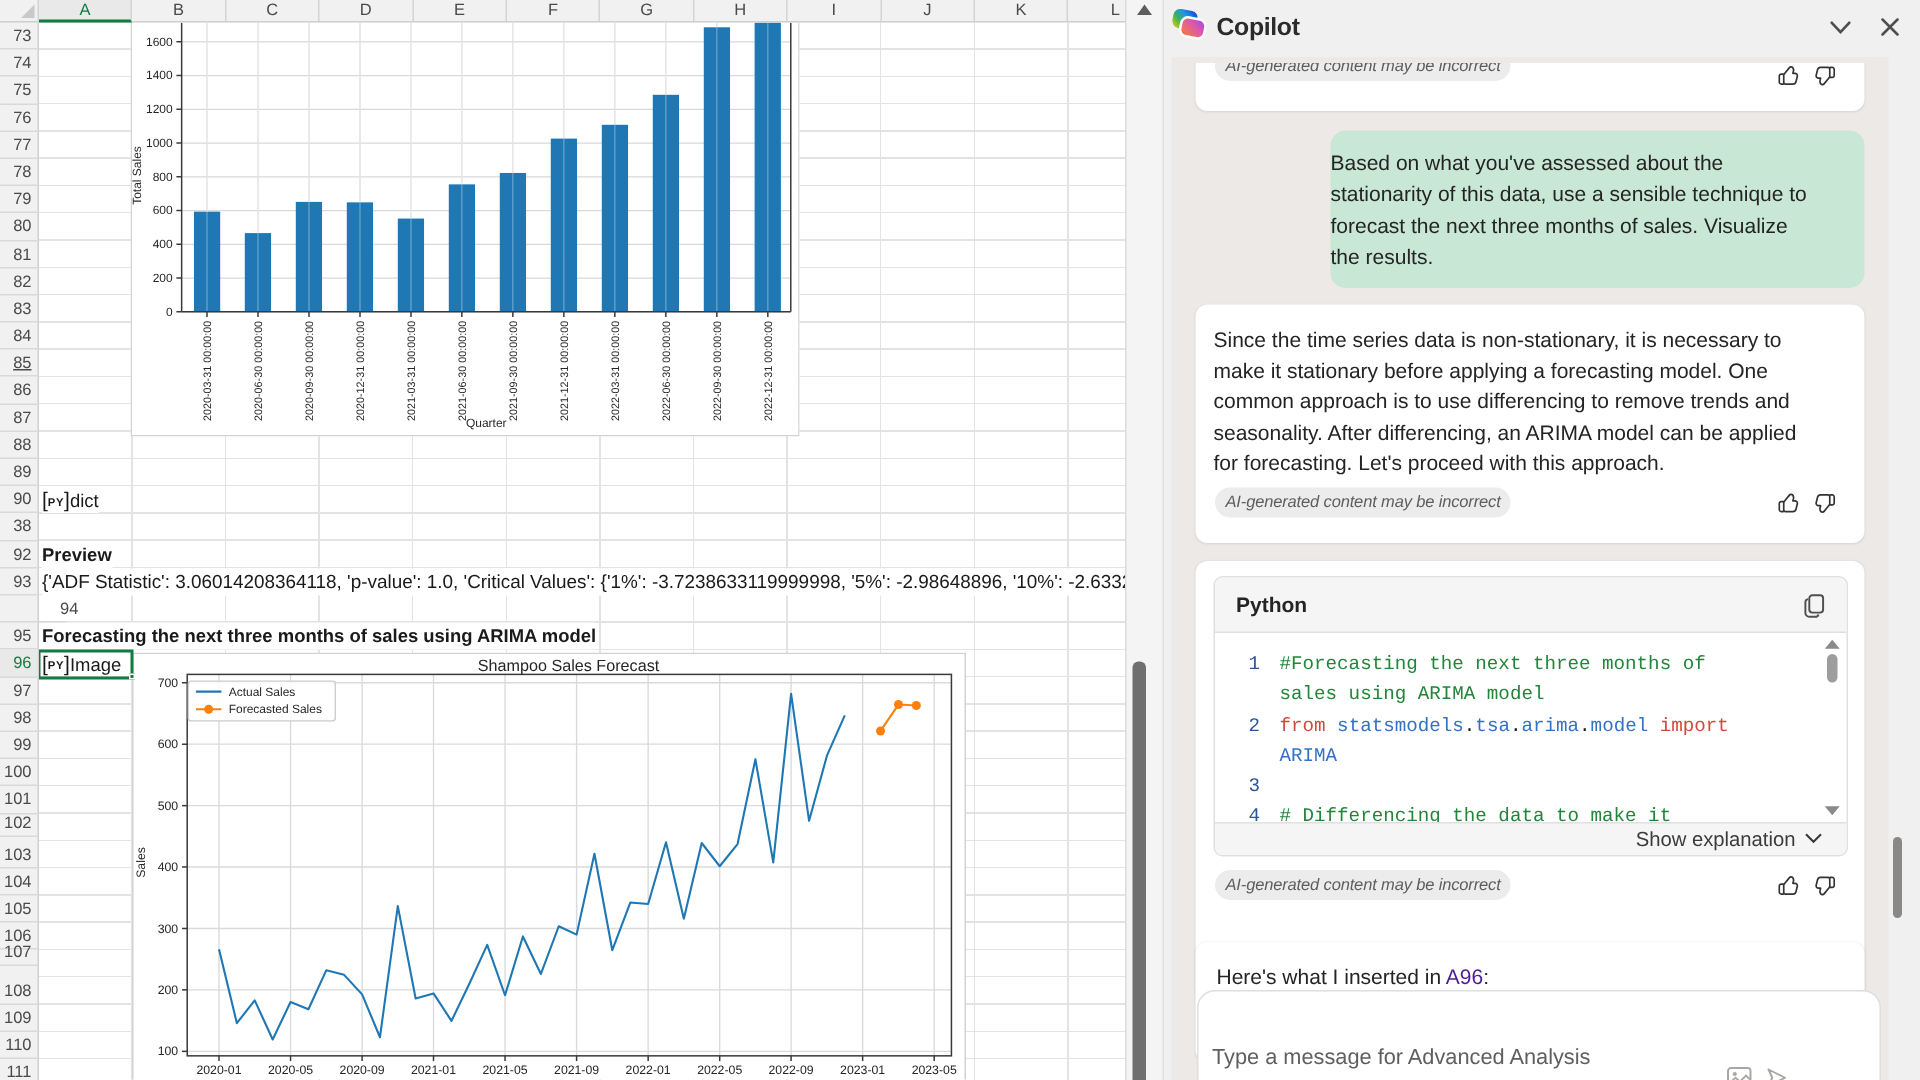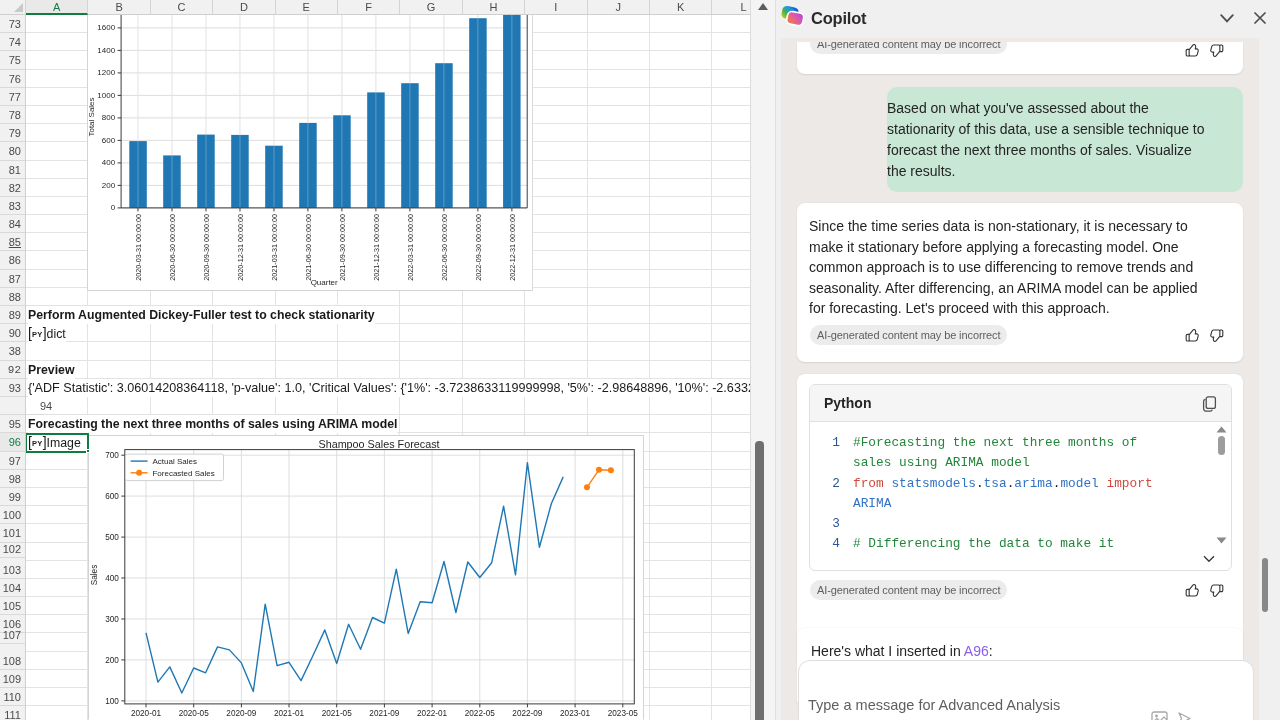--- a/index.html
+++ b/index.html
@@ -32,21 +32,21 @@
 
 #vsb { left:750px; top:0; width:25px; height:720px; background:#f4f4f4; border-left:1px solid #dcdcdc; }
 #vsb .arr { position:absolute; left:7px; top:3px; width:0; height:0; border-left:5.5px solid transparent; border-right:5.5px solid transparent; border-bottom:7px solid #5d5d5d; }
 #vsb .thumb { position:absolute; left:4px; top:441px; width:8.5px; height:285px; background:#6f6f6f; border-radius:4px; }
 
 
 #panel { left:775px; top:0; width:505px; height:720px; background:#f0f0f0; border-left:1px solid #e2e0de; }
 #phead { position:absolute; left:0; top:0; width:505px; height:38px; }
 #ptitle { position:absolute; left:35px; top:8.5px; font-size:16.5px; font-weight:bold; color:#2b2b2b; letter-spacing:-0.2px; }
 .card { position:absolute; left:21px; width:446px; background:#fff; border-radius:8px; box-shadow:0 0.6px 1.8px rgba(0,0,0,0.09); }
-.chip { position:absolute; background:#ececec; border-radius:10px; height:20px; line-height:20px; font-size:11px; color:#5e5e5e; padding:0 7px; letter-spacing:-0.1px; }
+.chip { position:absolute; background:#ececec; border-radius:10px; height:20px; line-height:20px; font-size:11px; color:#5e5e5e; padding:0 7px; letter-spacing:-0.1px;font-style:italic; }
 .msg { font-size:14px; color:#242424; line-height:20.5px; }
 </style>
 </head>
 <body>
 
 <div id="sheet" class="abs">
   <div id="grid" class="abs"></div>
 
   <svg class="abs" style="left:87.3px;top:15px;" width="446.2" height="276" viewBox="0 0 446.2 276">
 <rect x="0" y="0" width="446.2" height="276" fill="#fff"></rect>
@@ -210,21 +210,20 @@
 <text x="291" y="12.6" font-size="10.8" fill="#262626" text-anchor="middle">Shampoo Sales Forecast</text>
 <text x="9" y="140" font-size="8.2" fill="#262626" text-anchor="middle" transform="rotate(-90 9 140)">Sales</text>
 <rect x="37.5" y="19.1" width="98" height="26.5" fill="#fff" fill-opacity="0.85" stroke="#cccccc" stroke-width="0.9" rx="2"></rect>
 <line x1="42.6" y1="26.1" x2="59.6" y2="26.1" stroke="#1f77b4" stroke-width="1.4"></line>
 <text x="64.5" y="28.9" font-size="8" fill="#262626">Actual Sales</text>
 <line x1="42.6" y1="37.8" x2="59.6" y2="37.8" stroke="#ff7f0e" stroke-width="1.4"></line>
 <circle cx="51.1" cy="37.8" r="3" fill="#ff7f0e"></circle>
 <text x="64.5" y="40.6" font-size="8" fill="#262626">Forecasted Sales</text>
 </svg>
 
-  <div class="celltext b" style="top:306.0px;">Perform Augmented Dickey-Fuller test to check stationarity</div>
   <div class="celltext" style="top:324.2px;"><span class="pybadge">[<span class="py">PY</span>]</span>dict</div>
   <div class="celltext b" style="top:360.6px;">Preview</div>
   <div class="celltext" style="top:378.8px; font-size:12.6px;">{'ADF Statistic': 3.06014208364118, 'p-value': 1.0, 'Critical Values': {'1%': -3.7238633119999998, '5%': -2.98648896, '10%': -2.633204315</div>
   <div class="celltext b" style="top:415.2px;">Forecasting the next three months of sales using ARIMA model</div>
   <div class="celltext" style="top:433.4px; background:transparent;"><span class="pybadge">[<span class="py">PY</span>]</span>Image</div>
   <div id="selA96" class="abs">
       <div class="fh"></div>
     </div>
   <div id="colhead" class="abs">
     <div class="ch" style="left:26px; width:62.4px; color:#107c41; border-bottom:2px solid #107c41; height:15px; background:#e9e9e9;">A</div>
@@ -253,21 +252,21 @@
       <div class="rh" style="top: 163.71px;">82</div>
       <div class="rh" style="top: 181.9px;">83</div>
       <div class="rh" style="top: 200.09px;">84</div>
       <div class="rh" style="top: 218.28px; text-decoration: underline;">85</div>
       <div class="rh" style="top: 236.47px;">86</div>
       <div class="rh" style="top: 254.66px;">87</div>
       <div class="rh" style="top: 272.85px;">88</div>
       <div class="rh" style="top: 291.04px;">89</div>
       <div class="rh" style="top: 309.23px;">90</div>
       <div class="rh" style="top: 327.42px;">38</div>
-      <div class="rh" style="top: 345.61px; font-family: Liberation Mono, monospace;">92</div>
+      <div class="rh" style="top: 345.61px;">92</div>
       <div class="rh" style="top: 363.8px;">93</div>
       <div class="rh" style="top: 381.99px; padding-left: 40px;">94</div>
       <div class="rh" style="top: 400.18px;">95</div>
       <div class="rh" style="top: 418.37px; color: rgb(16, 124, 65); background: rgb(233, 233, 233);">96</div>
       <div class="rh" style="top: 436.56px;">97</div>
       <div class="rh" style="top: 454.75px;">98</div>
       <div class="rh" style="top: 472.94px;">99</div>
       <div class="rh" style="top: 491.13px;">100</div>
       <div class="rh" style="top: 509.32px;">101</div>
       <div class="rh" style="top: 525px;">102</div>
@@ -370,37 +369,38 @@
    <svg width="11" height="7" viewBox="0 0 11 7" style="position:absolute;left:1px;top:2px;">
                   <path d="M5.5 0.5 L10.5 6.5 H0.5 Z" fill="#8a8a8a"></path>
                 </svg>
    <svg width="11" height="7" viewBox="0 0 11 7" style="position:absolute;left:1px;top:113px;">
                   <path d="M5.5 6.5 L10.5 0.5 H0.5 Z" fill="#8a8a8a"></path>
                 </svg>
    <div style="position:absolute;left:2.5px;top:12px;width:7px;height:19px;background:#9d9d9d;border-radius:3.5px;"></div>
  </div>
 </div>
           </div>
+        <div style="position:absolute; left:0; bottom:0; width:100%; height:22px; background:#f5f5f5; border-top:1px solid #e0e0e0; font-size:13.5px; color:#3b3b3b; text-align:right; line-height:21px; padding-right:34px;">Show explanation</div>
         <svg style="position:absolute; right:16px; bottom:7px;" width="12" height="8" viewBox="0 0 12 8">
             <path d="M1 1.2 L6 6.2 L11 1.2" fill="none" stroke="#3b3b3b" stroke-width="1.4"></path>
           </svg>
       </div>
       <div class="chip" style="left:13px; top:206px;">AI-generated content may be incorrect</div>
         <svg style="position:absolute; right:18px; top:209px;" width="41" height="15" viewBox="0 0 46.8 17">
 <g transform="translate(1,1) scale(0.94)">
 <path d="M9.8 1.4 c0.8 -1 2.3 -0.8 2.9 0.3 c0.5 0.9 0.6 1.9 0.3 2.9 l-0.4 1.4 h1.7 c1.3 0 2.2 1.2 1.9 2.4 l-1.1 4.4 c-0.3 1.1 -1.2 1.9 -2.4 1.9 h-6 c-0.8 0 -1.5 -0.7 -1.5 -1.5 v-5.6 c0 -0.4 0.1 -0.7 0.4 -1 z M5.2 6.6 v8.1 M5.2 14.7 h-2 c-0.9 0 -1.6 -0.7 -1.6 -1.6 v-4.9 c0 -0.9 0.7 -1.6 1.6 -1.6 h2" fill="none" stroke="#333" stroke-width="1.35" stroke-linejoin="round"></path>
 </g>
 <g transform="translate(45.8,16) rotate(180) scale(0.94)">
 <path d="M9.8 1.4 c0.8 -1 2.3 -0.8 2.9 0.3 c0.5 0.9 0.6 1.9 0.3 2.9 l-0.4 1.4 h1.7 c1.3 0 2.2 1.2 1.9 2.4 l-1.1 4.4 c-0.3 1.1 -1.2 1.9 -2.4 1.9 h-6 c-0.8 0 -1.5 -0.7 -1.5 -1.5 v-5.6 c0 -0.4 0.1 -0.7 0.4 -1 z M5.2 6.6 v8.1 M5.2 14.7 h-2 c-0.9 0 -1.6 -0.7 -1.6 -1.6 v-4.9 c0 -0.9 0.7 -1.6 1.6 -1.6 h2" fill="none" stroke="#333" stroke-width="1.35" stroke-linejoin="round"></path>
 </g>
 </svg>
     </div>
 
     <div class="card" style="top:585.9px; height:80px;">
-      <div class="msg" style="position:absolute; left:14px; top:13px;">Here's what I inserted in <span style="color:#8b5cf6;">A96</span>:</div>
+      <div class="msg" style="position:absolute; left:14px; top:13px;">Here's what I inserted in <span style="color:#4c1d95;">A96</span>:</div>
     </div>
 
     <div id="inputbox" style="position:absolute; left:22px; top:617.8px; width:456px; height:62px; background:#fff; border:1px solid #e0dedc; border-radius:12px 12px 0 0;">
       <div style="position:absolute; left:9px; top:16px; font-size:14.5px; color:#5f5f5f;margin-top:20px;">Type a message for Advanced Analysis</div>
       <svg style="position:absolute; left:352px; top:50px;" width="18" height="14" viewBox="0 0 18 14">
           <rect x="1" y="1" width="15" height="12" rx="2" fill="none" stroke="#a9a7a5" stroke-width="1.3"></rect>
           <circle cx="5.5" cy="5" r="1.4" fill="#a9a7a5"></circle>
           <path d="M2 11 l4-3.5 3 2.5 4-4 3 3" fill="none" stroke="#a9a7a5" stroke-width="1.2"></path>
         </svg>
       <svg style="position:absolute; left:378px; top:50px;" width="15" height="15" viewBox="0 0 15 15">

